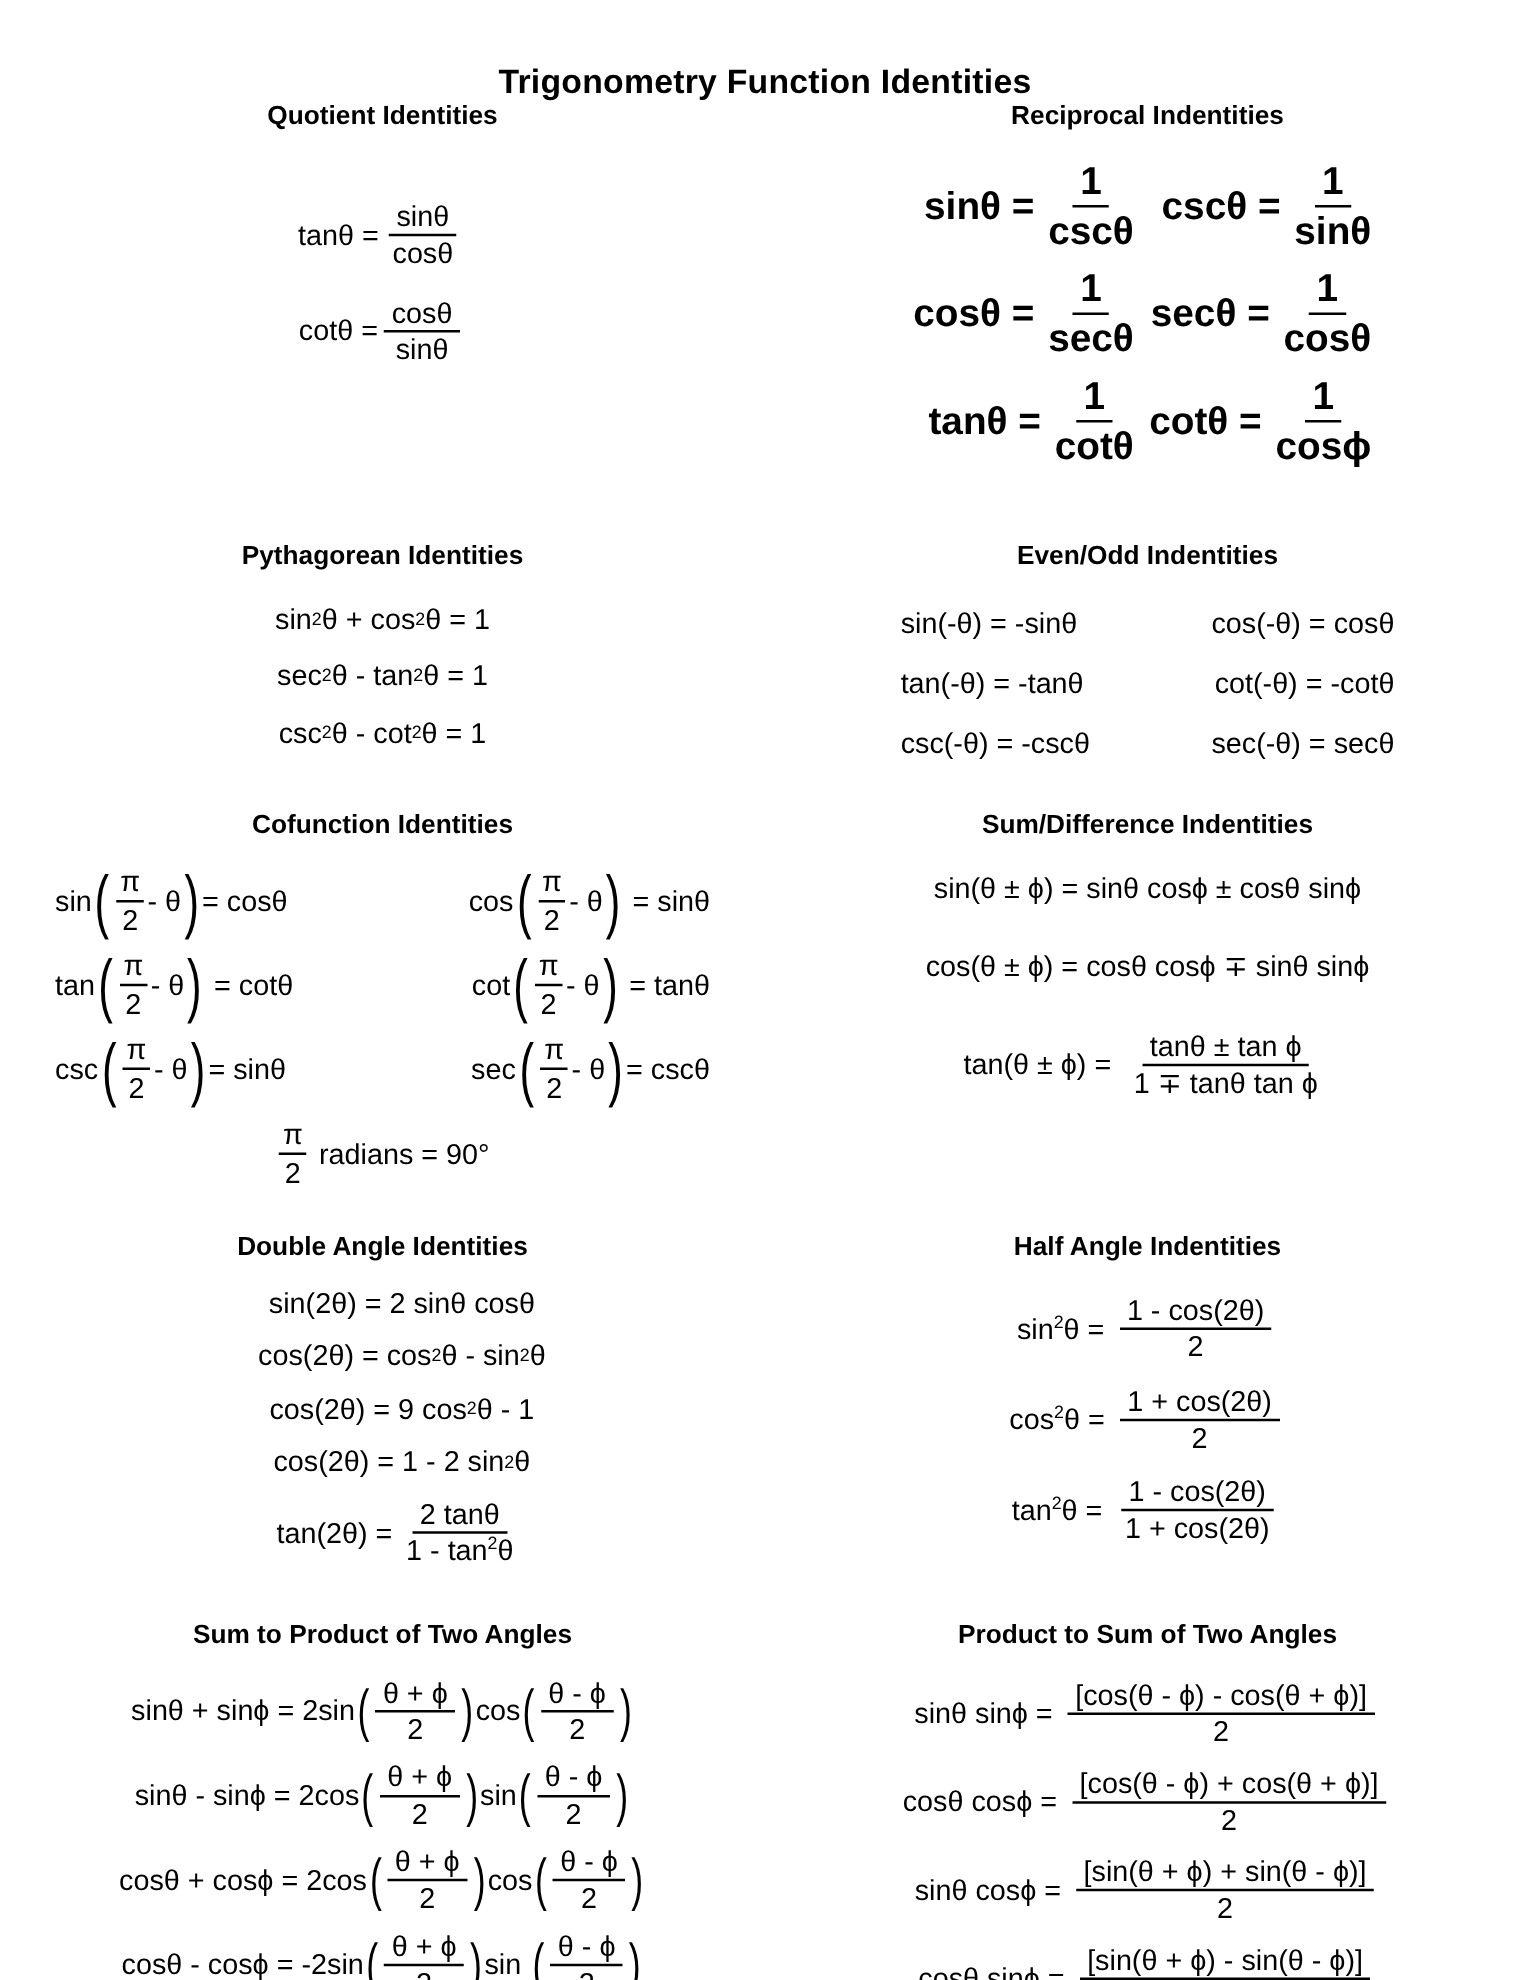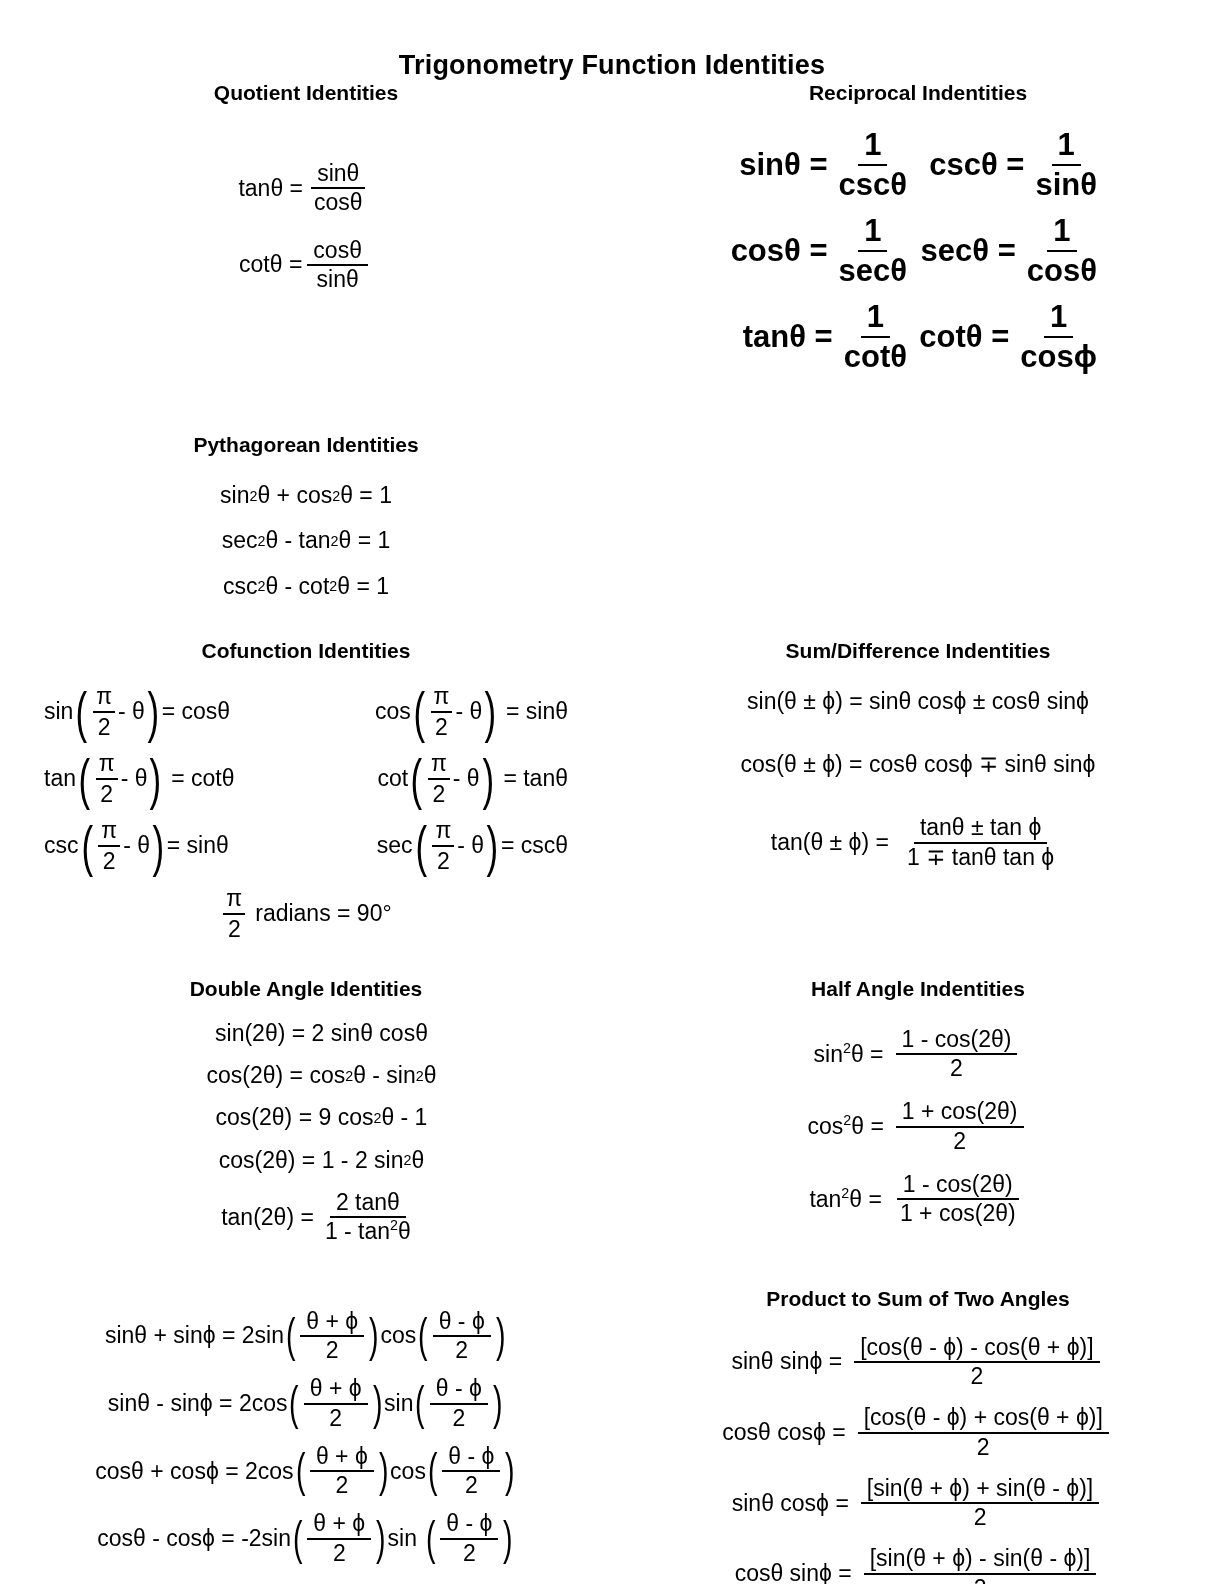--- a/index.html
+++ b/index.html
@@ -277,20 +277,37 @@
         <div class="eq">
           <span>csc</span>
             <sup>2</sup>
             <span>θ - cot</span>
             <sup>2</sup>
             <span>θ = 1</span>
         </div>
       </div>
     </div>
 
+    <div class="col">
+      <div class="sec-title">Even/Odd Indentities</div>
+      <div class="evenodd">
+        <div class="eo-row">
+          <div class="eo-cell c1">sin(-θ) = -sinθ</div>
+          <div class="eo-cell c2">cos(-θ) = cosθ</div>
+        </div>
+        <div class="eo-row">
+          <div class="eo-cell c1">tan(-θ) = -tanθ</div>
+          <div class="eo-cell c2">cot(-θ) = -cotθ</div>
+        </div>
+        <div class="eo-row">
+          <div class="eo-cell c1">csc(-θ) = -cscθ</div>
+          <div class="eo-cell c2">sec(-θ) = secθ</div>
+        </div>
+      </div>
+    </div>
   </div>
 
   <div class="blk-gap-2"></div>
 
   <div class="row">
     <div class="col">
       <div class="sec-title">Cofunction Identities</div>
       <div class="cofunc">
 
         <div class="cf-row">
@@ -462,20 +479,21 @@
           </span>
         </div>
       </div>
     </div>
   </div>
 
   <div class="blk-gap-4"></div>
 
   <div class="row">
     <div class="col">
+      <div class="sec-title">Sum to Product of Two Angles</div>
       <div class="s2p">
 
         <div class="eq">
           <span class="lhs">sinθ + sinϕ = 2sin</span>
           <span class="paren mid">(</span>
           <span class="frac sm">
             <span class="num">θ + ϕ</span>
             <span class="den">2</span>
           </span>
           <span class="paren mid">)</span>

